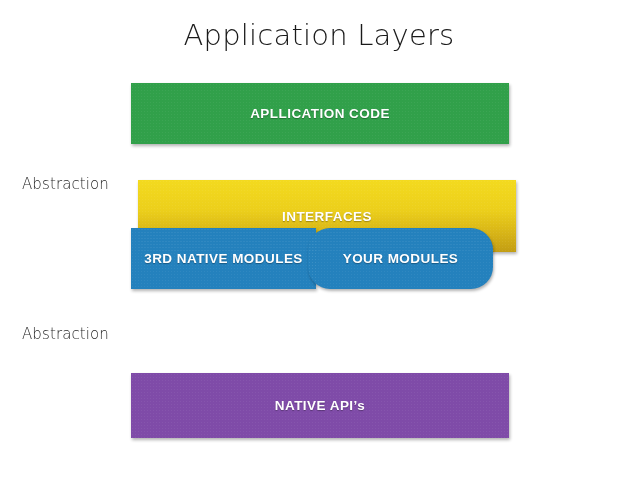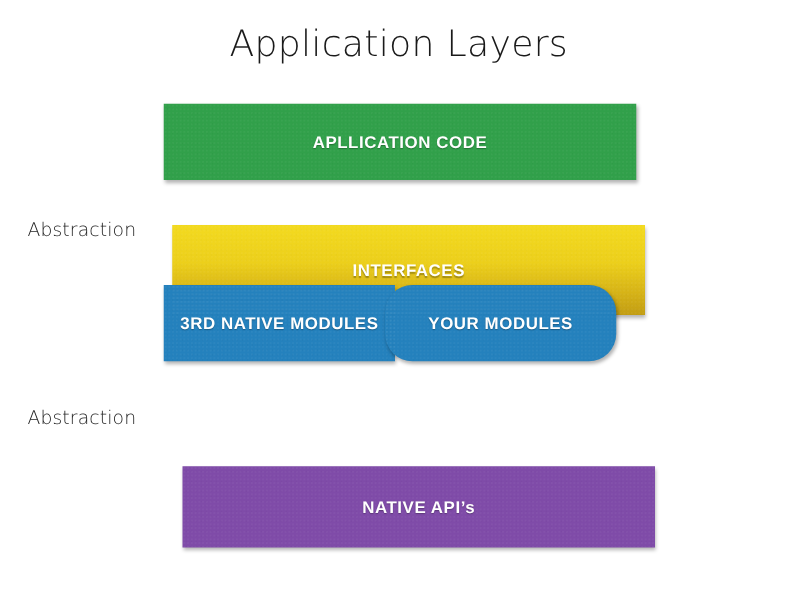--- a/index.html
+++ b/index.html
@@ -96,21 +96,21 @@
   #bar-third-party-modules {
     left: 131px; top: 228px; width: 185px; height: 61px;
   }
   #bar-your-modules {
     left: 308px; top: 228px; width: 185px; height: 61px; border-radius: 22px;
   }
   #bar-angular {
     left: 131px; top: 298px; width: 378px; height: 65px;
   }
   #bar-native-apis {
-    left: 146px; top: 373px; width: 378px; height: 65px;
+    left: 131px; top: 373px; width: 378px; height: 65px;
   }
 
   
   .fill-green  { background-color: #31a04a; }
   .fill-yellow {
     background-color: #e9cb18;
     background-image: linear-gradient(to bottom, #f3da1f 0%, #eccf1b 42%, #d7b417 74%, #c29d13 100%);
   }
   .fill-blue   { background-color: #2481bd; }
   .fill-red    { background-color: #bf4b2e; }

